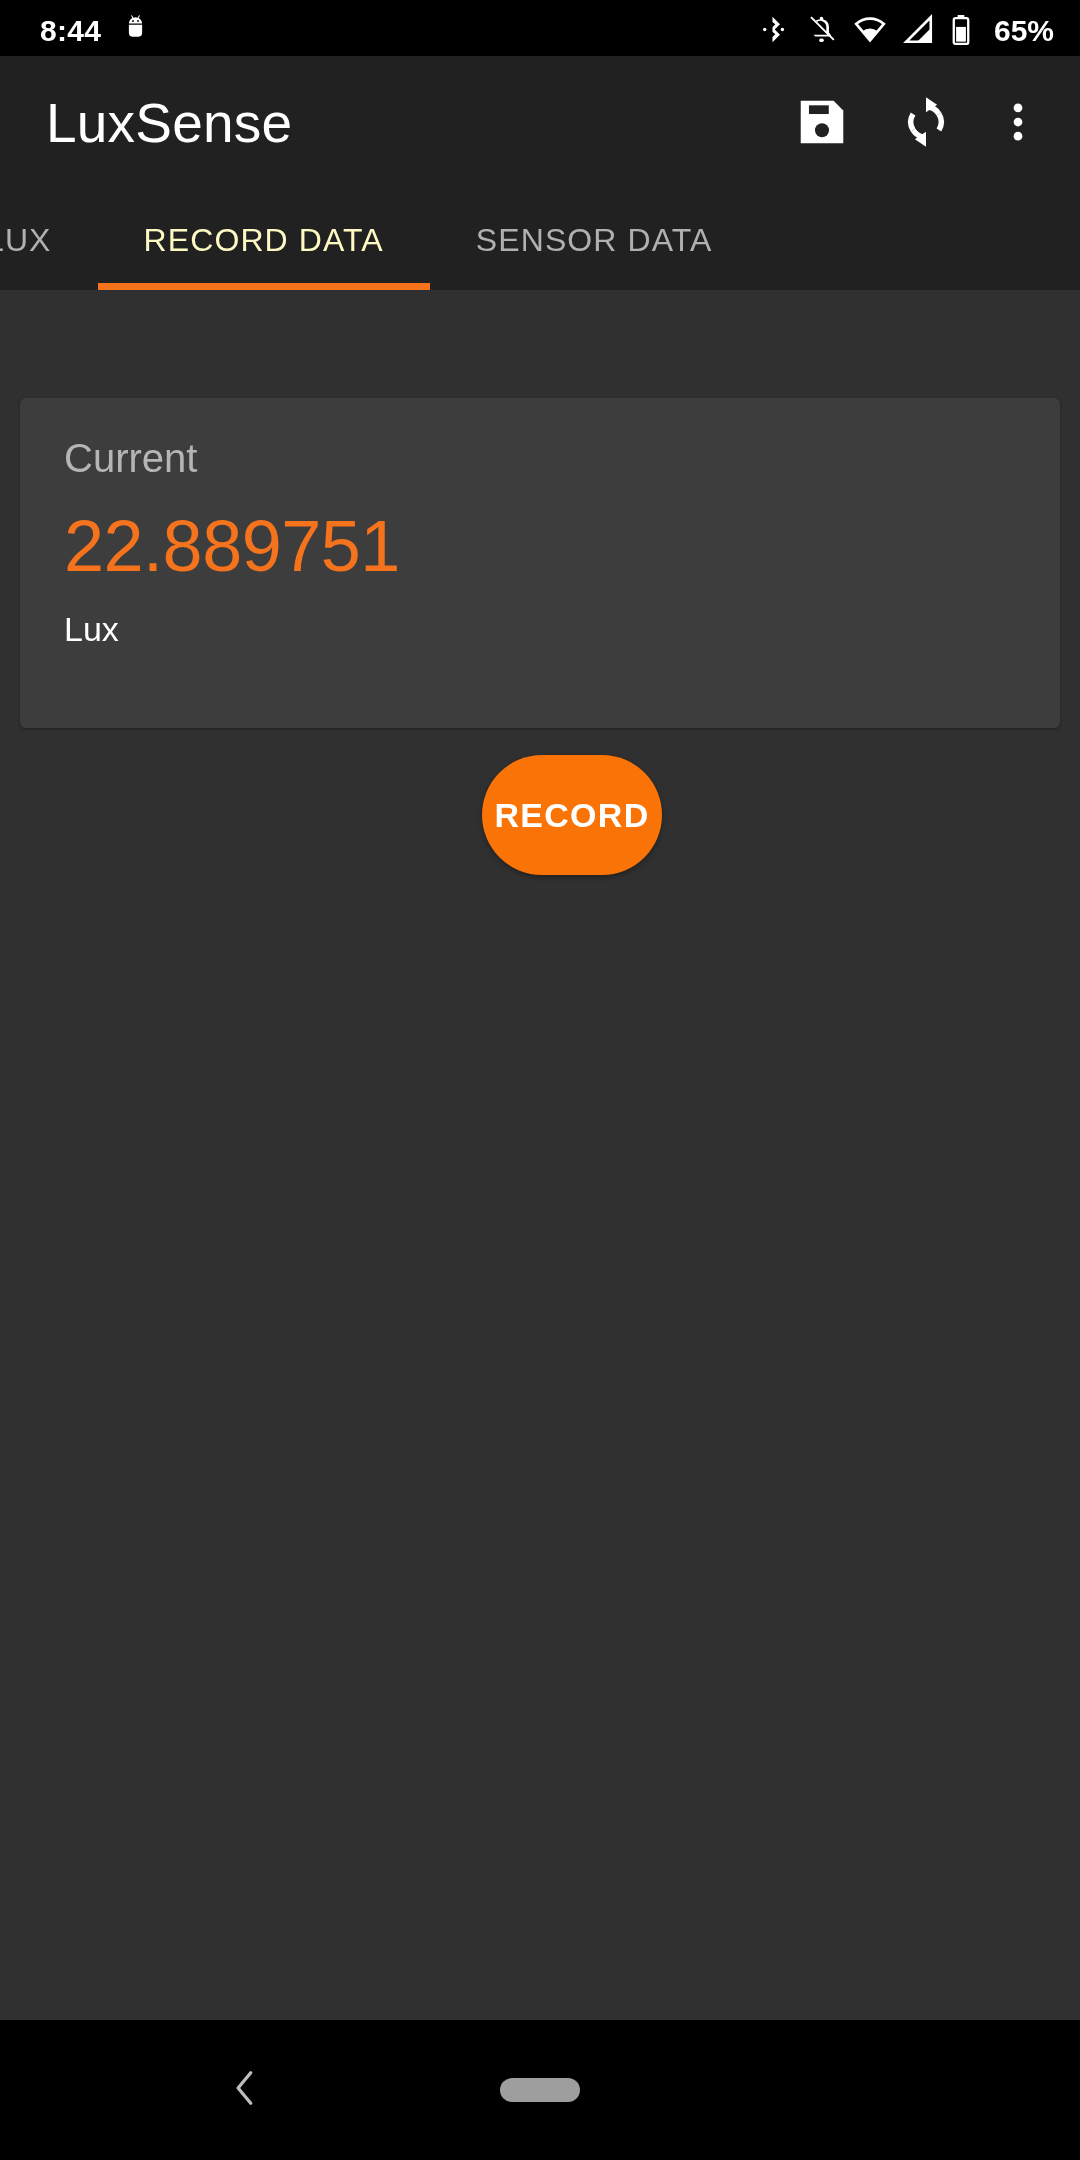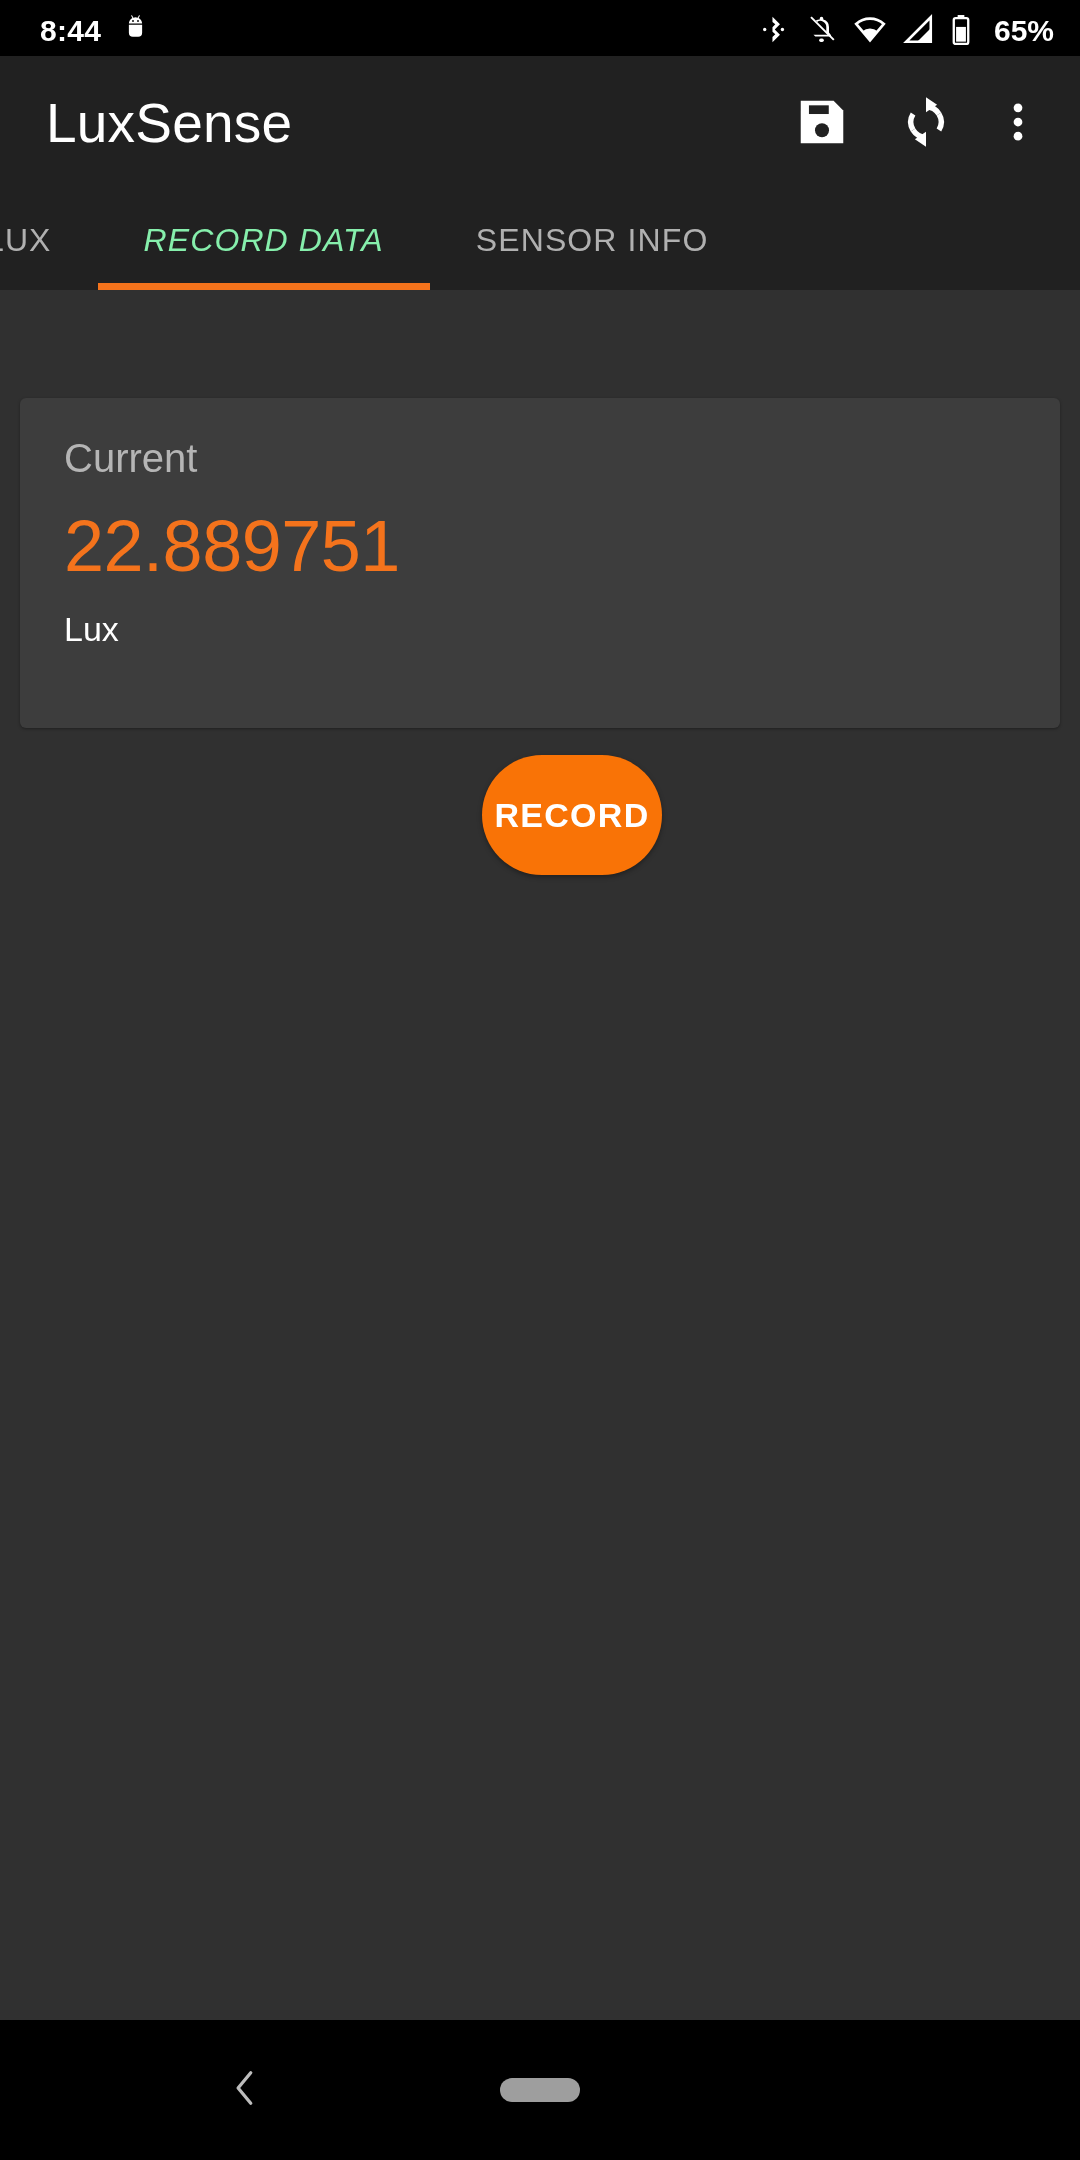--- a/index.html
+++ b/index.html
@@ -116,21 +116,21 @@
     position: relative;
     cursor: pointer;
     white-space: nowrap;
   }
   .tab-label {
     font-size: 32px;
     font-weight: 500;
     letter-spacing: 1.1px;
     color: #b0b0b0;
   }
-  .tab.active .tab-label { color: #86efac; font-style: italic; }
+  .tab.active .tab-label { color: #fef9c3; }
   .tab-indicator {
     position: absolute;
     left: 0; right: 0;
     bottom: 0;
     height: 7px;
     background: #f4731c;
     display: none;
   }
   .tab.active .tab-indicator { display: block; }
 
@@ -352,21 +352,21 @@
   <div class="tabstrip">
     <div class="tab">
       <span class="tab-label">LUX</span>
 
     </div>
     <div class="tab active">
       <span class="tab-label">RECORD DATA</span>
       <span class="tab-indicator"></span>
     </div>
     <div class="tab">
-      <span class="tab-label">SENSOR INFO</span>
+      <span class="tab-label">SENSOR DATA</span>
 
     </div>
   </div>
 </div>
 
 <div class="content">
 
   <div class="card">
     <div class="card-label">Current</div>
     <div class="card-value">22.889751</div>

